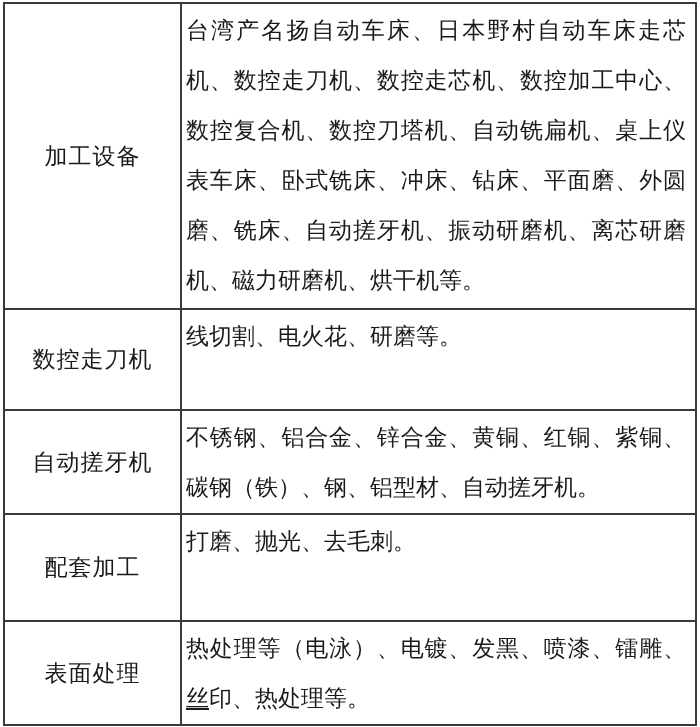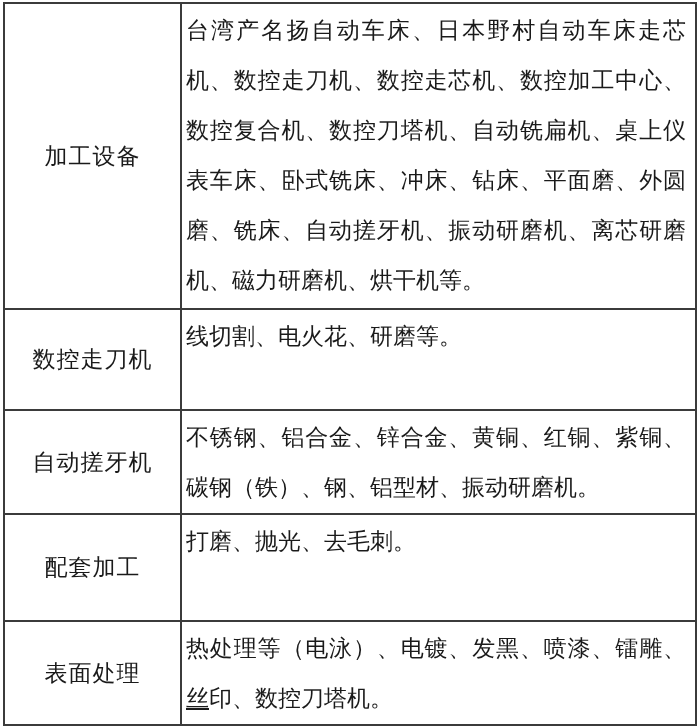--- a/index.html
+++ b/index.html
@@ -57,25 +57,25 @@
       <tr class="r1">
         <td class="label-cell">加工设备</td>
         <td class="content-cell"><span>台湾产名扬自动车床、日本野村自动车床走芯机、数控走刀机、数控走芯机、数控加工中心、数控复合机、数控刀塔机、自动铣扁机、桌上仪表车床、卧式铣床、冲床、钻床、平面磨、外圆磨、铣床、自动搓牙机、振动研磨机、离芯研磨机、磁力研磨机、烘干机等。</span></td>
       </tr>
       <tr class="r2">
         <td class="label-cell">数控走刀机</td>
         <td class="content-cell"><span>线切割、电火花、研磨等。</span></td>
       </tr>
       <tr class="r3">
         <td class="label-cell">自动搓牙机</td>
-        <td class="content-cell"><span>不锈钢、铝合金、锌合金、黄铜、红铜、紫铜、碳钢（铁）、钢、铝型材、振动研磨机。</span></td>
+        <td class="content-cell"><span>不锈钢、铝合金、锌合金、黄铜、红铜、紫铜、碳钢（铁）、钢、铝型材、自动搓牙机。</span></td>
       </tr>
       <tr class="r4">
         <td class="label-cell">配套加工</td>
         <td class="content-cell"><span>打磨、抛光、去毛刺。</span></td>
       </tr>
       <tr class="r5">
         <td class="label-cell">表面处理</td>
-        <td class="content-cell"><span>热处理等（电泳）、电镀、发黑、喷漆、镭雕、</span><span class="u">丝</span><span>印、数控刀塔机。</span></td>
+        <td class="content-cell"><span>热处理等（电泳）、电镀、发黑、喷漆、镭雕、</span><span class="u">丝</span><span>印、热处理等。</span></td>
       </tr>
     </tbody>
   </table>
 </div>
 
 </body></html>

